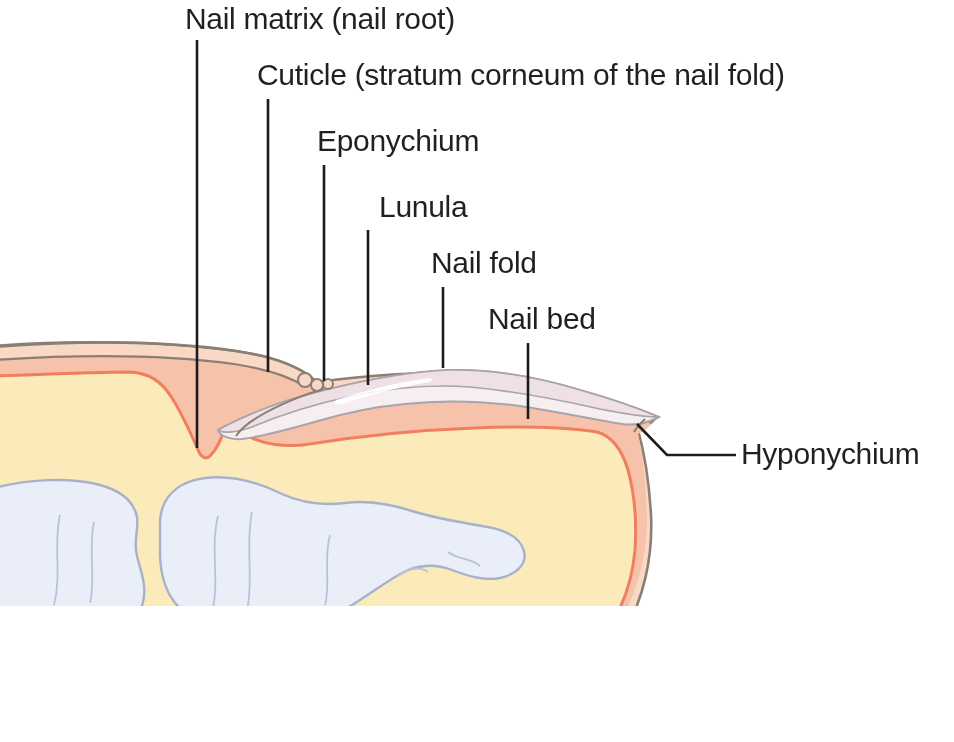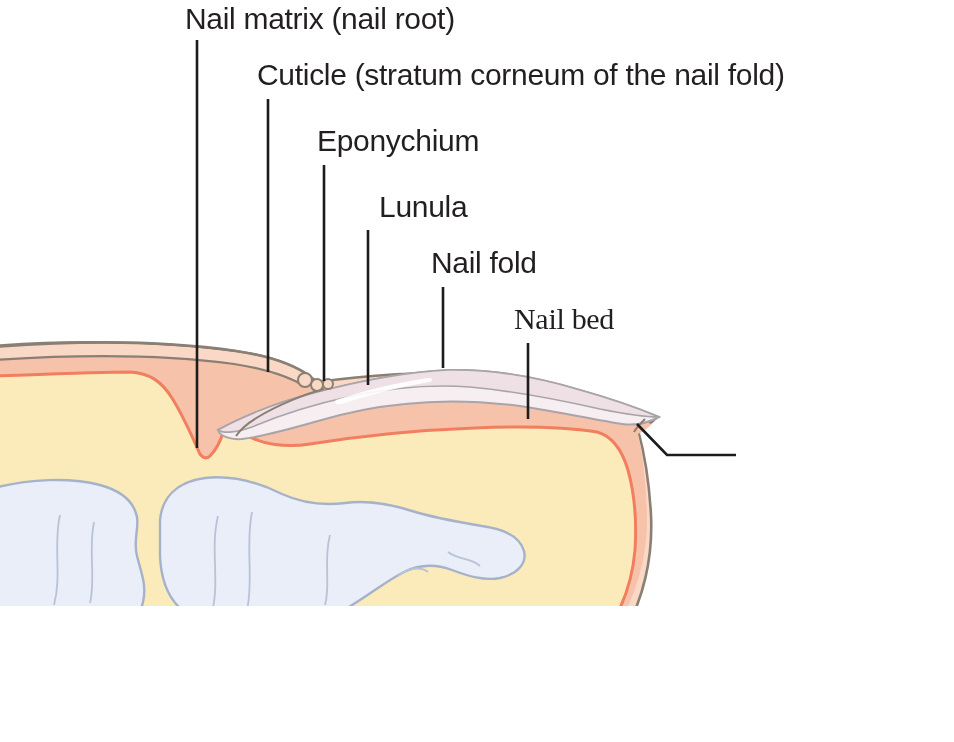--- a/index.html
+++ b/index.html
@@ -98,14 +98,15 @@
         <polyline points="528,343 528,419" style="fill:none;stroke:#1c1c1c;stroke-width:2.6"></polyline>
         <polyline points="637,424 667,455 736,455" style="fill:none;stroke:#1c1c1c;stroke-width:2.6"></polyline>
       </g>
   </svg>
 
   <div class="label" style="left: 185px; top: 2px;">Nail matrix (nail root)</div>
   <div class="label" style="left: 317px; top: 124px;">Eponychium</div>
   <div class="label" style="left: 257px; top: 58px;">Cuticle (stratum corneum of the nail fold)</div>
   <div class="label" style="left: 359px; top: 190px; margin-left: 20px;">Lunula</div>
   <div class="label" style="left: 431px; top: 246px;">Nail fold</div>
-  <div class="label" style="left: 514px; top: 302px; font-family: Liberation Serif, serif;">Nail bed</div>
+  <div class="label" style="left: 488px; top: 302px;">Nail bed</div>
+  <div class="label" style="left: 741px; top: 437px;">Hyponychium</div>
 </div>
 
 </body></html>

